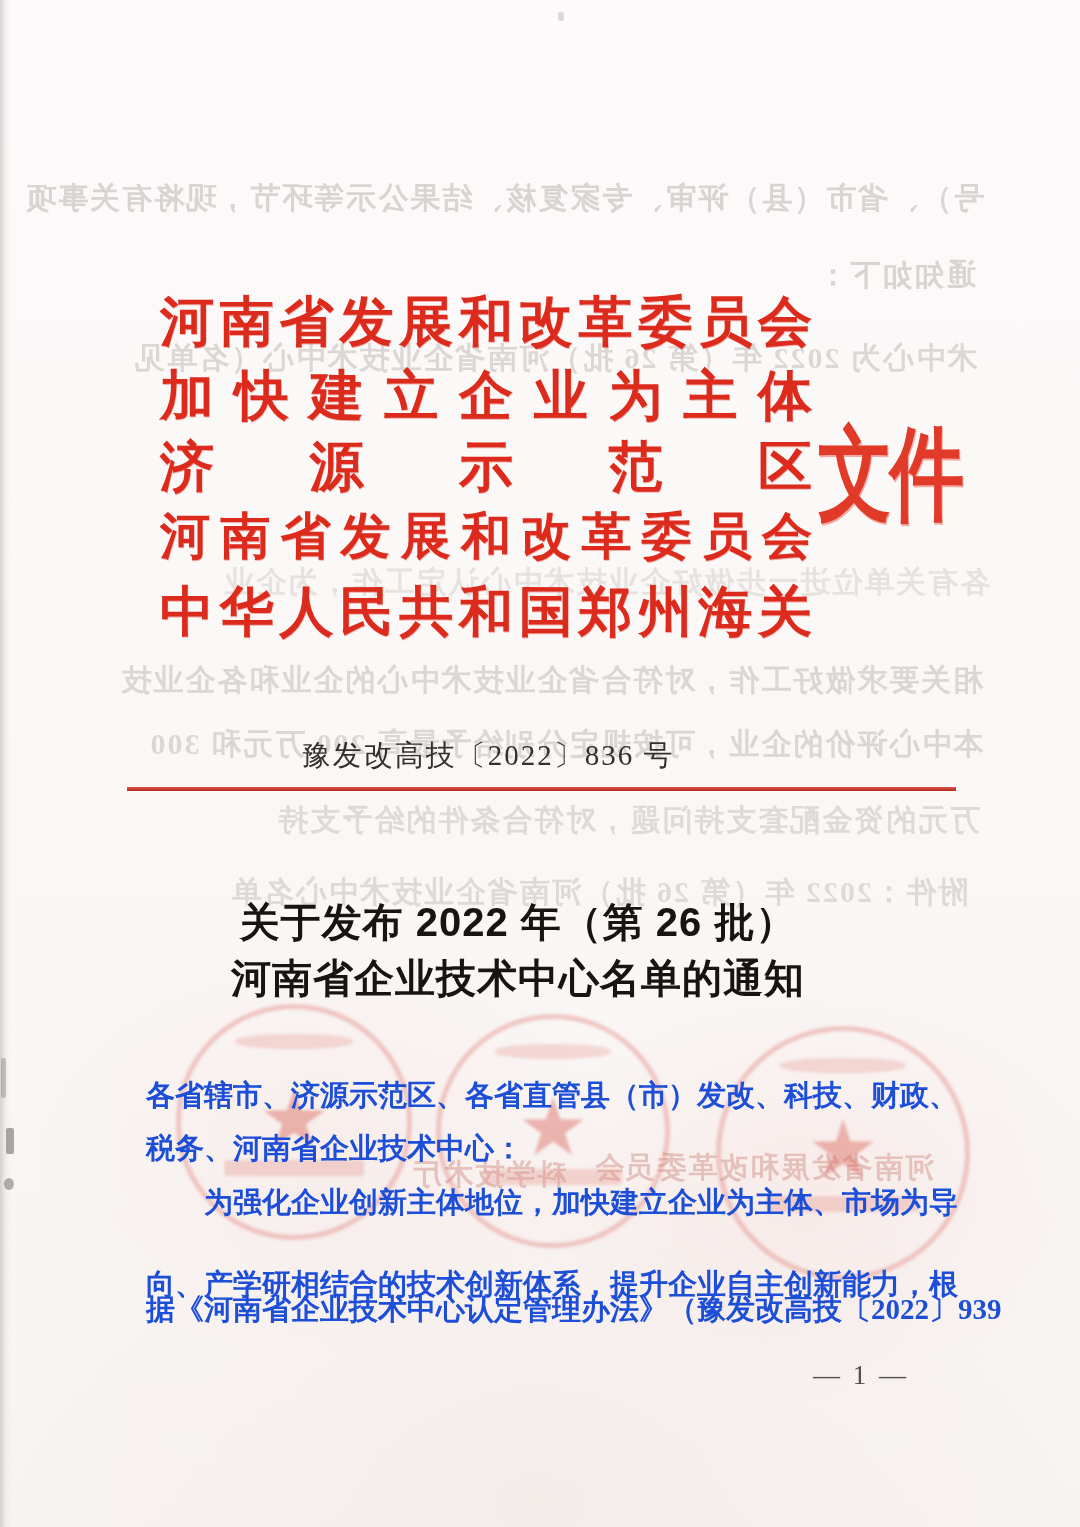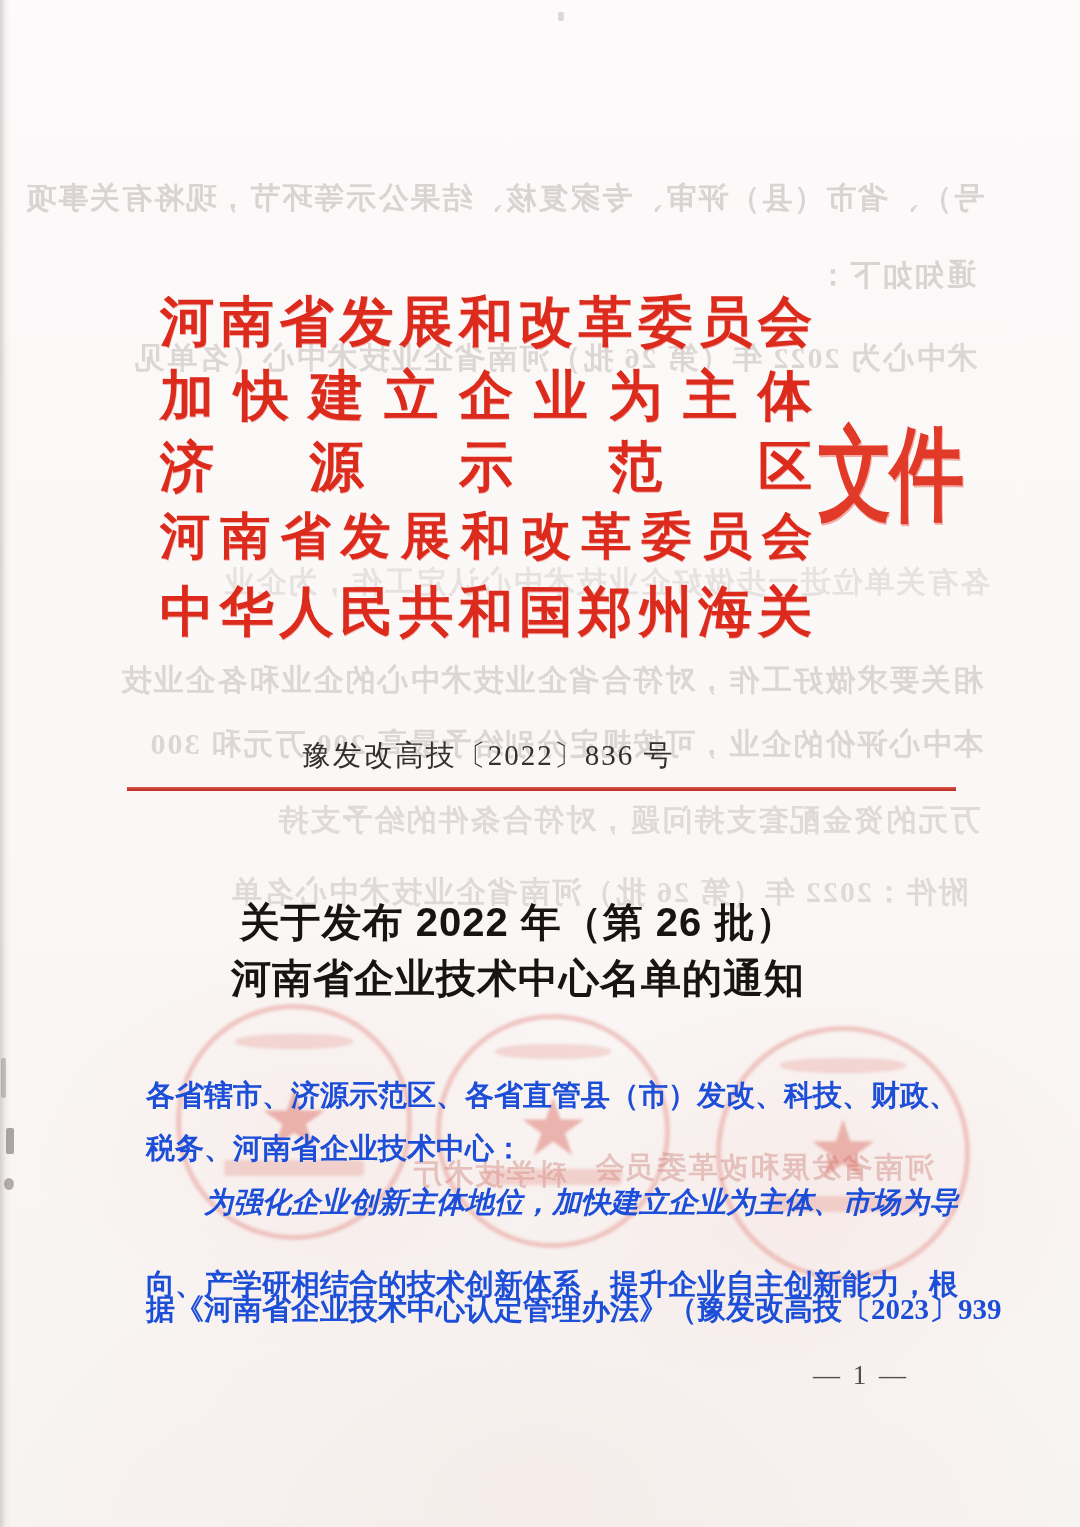--- a/index.html
+++ b/index.html
@@ -67,21 +67,21 @@
     font-family:"Liberation Sans","DejaVu Sans",sans-serif;font-size:40px;
     letter-spacing:1px;transform:translateX(-22px);}
   .t1{top:895px;}
   .t2{top:951px;}
   
   .body-line{left:146px;width:810px;font-size:29px;color:#1d4ed8;letter-spacing:0;
     text-align:justify;text-align-last:justify;white-space:nowrap;font-weight:600;}
   .body-line.short{text-align:left;text-align-last:left;width:auto;}
   .bl1{top:1076px;}
   .bl2{top:1129px;}
-  .bl3{top:1183px;text-indent:58px;font-style:italic;}
+  .bl3{top:1183px;text-indent:58px;}
   .bl4{top:1237px;margin-top:28px;}
   .bl5{top:1290px;}
   .pageno{left:796px;top:1360px;width:130px;text-align:center;font-size:27px;
     color:#514e4b;letter-spacing:3px;}
 </style>
 </head>
 <body>
 
 <div class="abs edge-left"></div>
 <div class="abs speck s1"></div>
@@ -123,15 +123,15 @@
 <div class="abs docnum">豫发改高技〔2022〕836 号</div>
 <div class="abs redline"></div>
 
 <div class="abs title t1">关于发布 2022 年（第 26 批）</div>
 <div class="abs title t2">河南省企业技术中心名单的通知</div>
 
 <div class="abs body-line bl1">各省辖市、济源示范区、各省直管县（市）发改、科技、财政、</div>
 <div class="abs body-line short bl2">税务、河南省企业技术中心：</div>
 <div class="abs body-line bl3">为强化企业创新主体地位，加快建立企业为主体、市场为导</div>
 <div class="abs body-line bl4">向、产学研相结合的技术创新体系，提升企业自主创新能力，根</div>
-<div class="abs body-line bl5">据《河南省企业技术中心认定管理办法》（豫发改高技〔2023〕939</div>
+<div class="abs body-line bl5">据《河南省企业技术中心认定管理办法》（豫发改高技〔2022〕939</div>
 
 <div class="abs pageno">— 1 —</div>
 
 </body></html>

